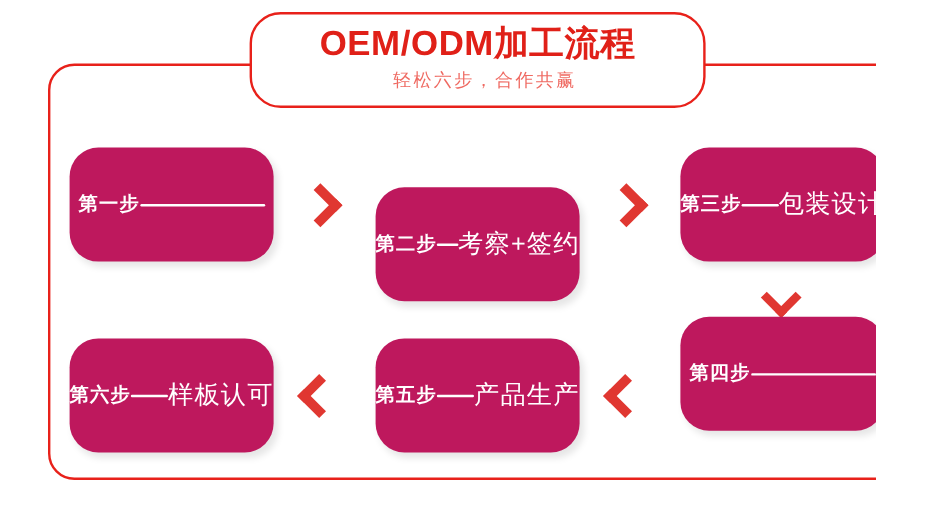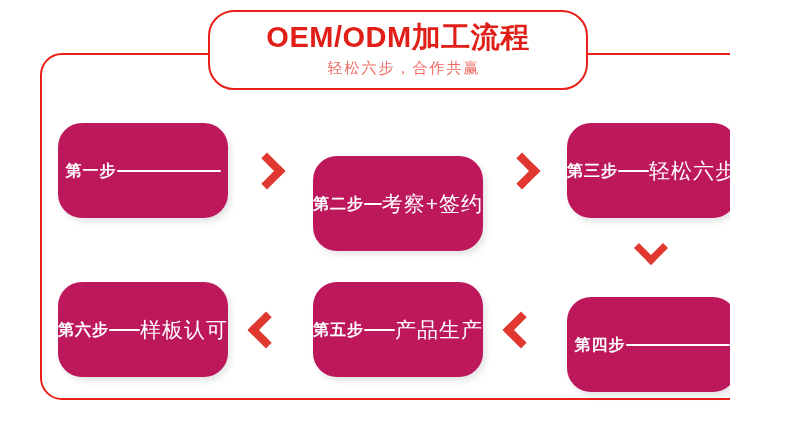--- a/index.html
+++ b/index.html
@@ -106,21 +106,21 @@
     white-space: nowrap;
   }
 
   
   #step-1 { left: 58px;  top: 123px; }
   #step-2 { left: 313px; top: 123px; margin-top: 33px; }
   #step-3 { left: 567px; top: 123px; }
   
   #step-6 { left: 58px;  top: 282px; }
   #step-5 { left: 313px; top: 282px; }
-  #step-4 { left: 567px; top: 297px; }
+  #step-4 { left: 567px; top: 264px; }
 
   
   .chev {
     position: absolute;
     width: 26px;
     height: 26px;
     border-right: 8px solid #e03731;
     border-bottom: 8px solid #e03731;
     box-sizing: border-box;
   }
@@ -158,21 +158,21 @@
     <div class="step-num">第二步</div>
     <div class="step-rule"></div>
     <div class="step-text">考察+签约</div>
   </div>
 
   <div class="chev right" id="chev-2-3"></div>
 
   <div class="step-box" id="step-3">
     <div class="step-num">第三步</div>
     <div class="step-rule"></div>
-    <div class="step-text">轻松六步</div>
+    <div class="step-text">包装设计</div>
   </div>
 
   <div class="chev down" id="chev-3-4"></div>
 
   <div class="step-box" id="step-4">
     <div class="step-num">第四步</div>
     <div class="step-rule"></div>
   </div>
 
   <div class="chev left" id="chev-4-5"></div>

